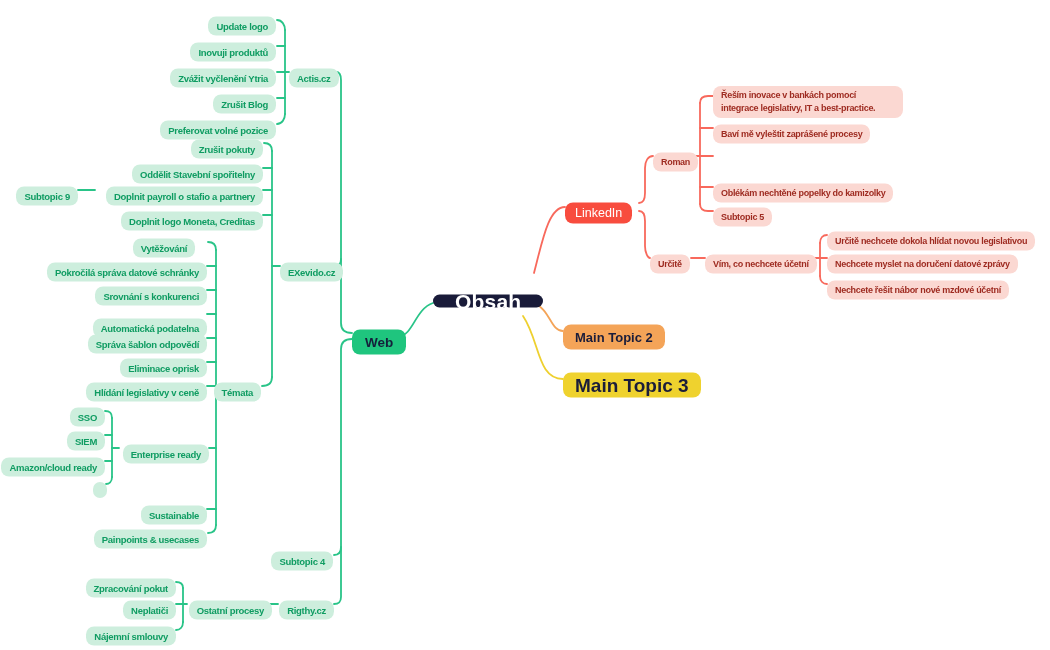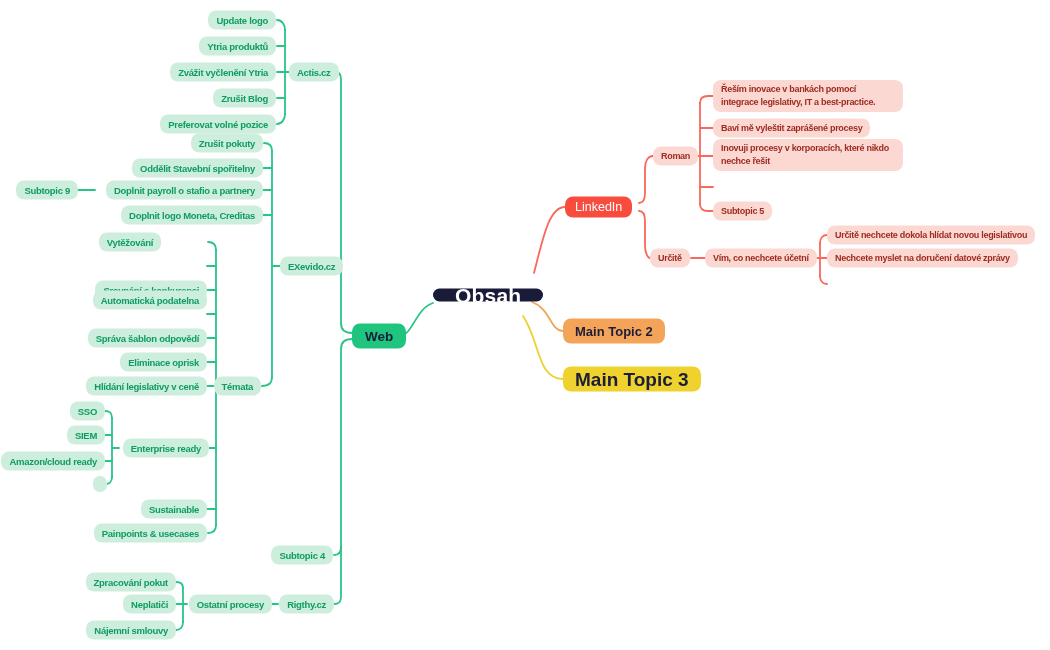--- a/index.html
+++ b/index.html
@@ -1,20 +1,20 @@
 <!DOCTYPE html>
 <html><head>
 <meta charset="utf-8">
 <style>
   html,body{margin:0;padding:0;background:#ffffff;}
   .canvas{position:relative;width:1050px;height:650px;background:#ffffff;overflow:hidden;
           font-family:"Liberation Sans",sans-serif;}
   svg.wires{position:absolute;left:0;top:0;}
   .n{position:absolute;transform:translateY(-50%);border-radius:8px;white-space:nowrap;
-     line-height:13px;box-sizing:content-box;}
+     line-height:13px;box-sizing:content-box;margin-top:6px;}
   .m{background:#cdeedd;color:#0f9c62;font-size:9.5px;letter-spacing:-0.3px;font-weight:600;padding:3px 8px;}
   .p{background:#fbd8d2;color:#9e2b21;font-size:9px;letter-spacing:-0.3px;font-weight:600;padding:3px 8px;}
   .p-multi{white-space:normal;width:174px;}
   .root{background:#191b39;color:#ffffff;font-size:21px;font-weight:700;padding:0 22px;
         border-radius:10px;letter-spacing:0.2px;}
   .web{background:#1fc57e;color:#14203b;font-size:13.5px;font-weight:700;padding:6px 13px;}
   .linkedin{background:#f84c3e;color:#ffffff;font-size:12.5px;font-weight:400;padding:4px 10px;}
   .topic2{background:#f4a458;color:#1b1d3a;font-size:13px;font-weight:700;padding:6px 12px;}
   .topic3{background:#efd22e;color:#1b1d3a;font-size:19px;font-weight:700;padding:6px 12px;}
   .pill{width:14px;height:16px;padding:0;background:#cdeedd;}
@@ -95,36 +95,37 @@
       <path d="M523,316 C540,341 537,379 563,379"></path>
     </g>
   </svg>
 
   <div class="n root" style="left:433px;top:295px">Obsah</div>
 
   <div class="n web" style="left:352px;top:336px">Web</div>
 
   <div class="n m" style="left:289px;top:72px">Actis.cz</div>
   <div class="n m" style="right:774px;top:20px">Update logo</div>
-  <div class="n m" style="right:774px;top:46px">Ytria produktů</div>
+  <div class="n m" style="right:774px;top:46px">Inovuji produktů</div>
   <div class="n m" style="right:774px;top:72px">Zvážit vyčlenění Ytria</div>
   <div class="n m" style="right:774px;top:98px">Zrušit Blog</div>
   <div class="n m" style="right:774px;top:124px">Preferovat volné pozice</div>
 
   <div class="n m" style="left:280px;top:266px">EXevido.cz</div>
   <div class="n m" style="right:787px;top:143px">Zrušit pokuty</div>
   <div class="n m" style="right:787px;top:168px">Oddělit Stavební spořitelny</div>
   <div class="n m" style="right:787px;top:190px">Doplnit payroll o stafio a partnery</div>
   <div class="n m" style="right:787px;top:215px">Doplnit logo Moneta, Creditas</div>
   <div class="n m" style="right:972px;top:190px">Subtopic 9</div>
 
   <div class="n m" style="right:789px;top:386px">Témata</div>
-  <div class="n m" style="right:889px;top:242px">Vytěžování</div>
+  <div class="n m" style="right:855px;top:242px">Vytěžování</div>
+  <div class="n m" style="right:843px;top:266px">Pokročilá správa datové schránky</div>
   <div class="n m" style="right:843px;top:290px">Srovnání s konkurenci</div>
-  <div class="n m" style="right:843px;top:300px">Automatická podatelna</div>
+  <div class="n m" style="right:843px;top:322px">Automatická podatelna</div>
   <div class="n m" style="right:843px;top:338px">Správa šablon odpovědí</div>
   <div class="n m" style="right:843px;top:362px">Eliminace oprisk</div>
   <div class="n m" style="right:843px;top:386px">Hlídání legislativy v ceně</div>
 
   <div class="n m" style="right:841px;top:448px">Enterprise ready</div>
   <div class="n m" style="right:945px;top:411px">SSO</div>
   <div class="n m" style="right:945px;top:435px">SIEM</div>
   <div class="n m" style="right:945px;top:461px">Amazon/cloud ready</div>
   <div class="n m pill" style="right:943px;top:484px"></div>
   <div class="n m" style="right:843px;top:509px">Sustainable</div>
@@ -134,23 +135,24 @@
   <div class="n m" style="right:716px;top:604px">Rigthy.cz</div>
   <div class="n m" style="right:778px;top:604px">Ostatní procesy</div>
   <div class="n m" style="right:874px;top:582px">Zpracování pokut</div>
   <div class="n m" style="right:874px;top:604px">Neplatiči</div>
   <div class="n m" style="right:874px;top:630px">Nájemní smlouvy</div>
 
   <div class="n linkedin" style="left:565px;top:207px">LinkedIn</div>
   <div class="n p" style="left:653px;top:156px">Roman</div>
   <div class="n p p-multi" style="left:713px;top:96px">Řeším inovace v bankách pomocí integrace legislativy, IT a best-practice.</div>
   <div class="n p" style="left:713px;top:128px">Baví mě vyleštit zaprášené procesy</div>
-  <div class="n p p-multi" style="left:713px;top:155px">Inovuji procesy v korporacích, které nikdo nechce řešit</div>
+  <div class="n p" style="left:713px;top:187px">Oblékám nechtěné popelky do kamizolky</div>
   <div class="n p" style="left:713px;top:211px">Subtopic 5</div>
   <div class="n p" style="left:650px;top:258px">Určitě</div>
   <div class="n p" style="left:705px;top:258px">Vím, co nechcete účetní</div>
   <div class="n p" style="left:827px;top:235px">Určitě nechcete dokola hlídat novou legislativou</div>
   <div class="n p" style="left:827px;top:258px">Nechcete myslet na doručení datové zprávy</div>
+  <div class="n p" style="left:827px;top:284px">Nechcete řešit nábor nové mzdové účetní</div>
 
   <div class="n topic2" style="left:563px;top:331px">Main Topic 2</div>
   <div class="n topic3" style="left:563px;top:379px">Main Topic 3</div>
 
 </div>
 
 </body></html>

